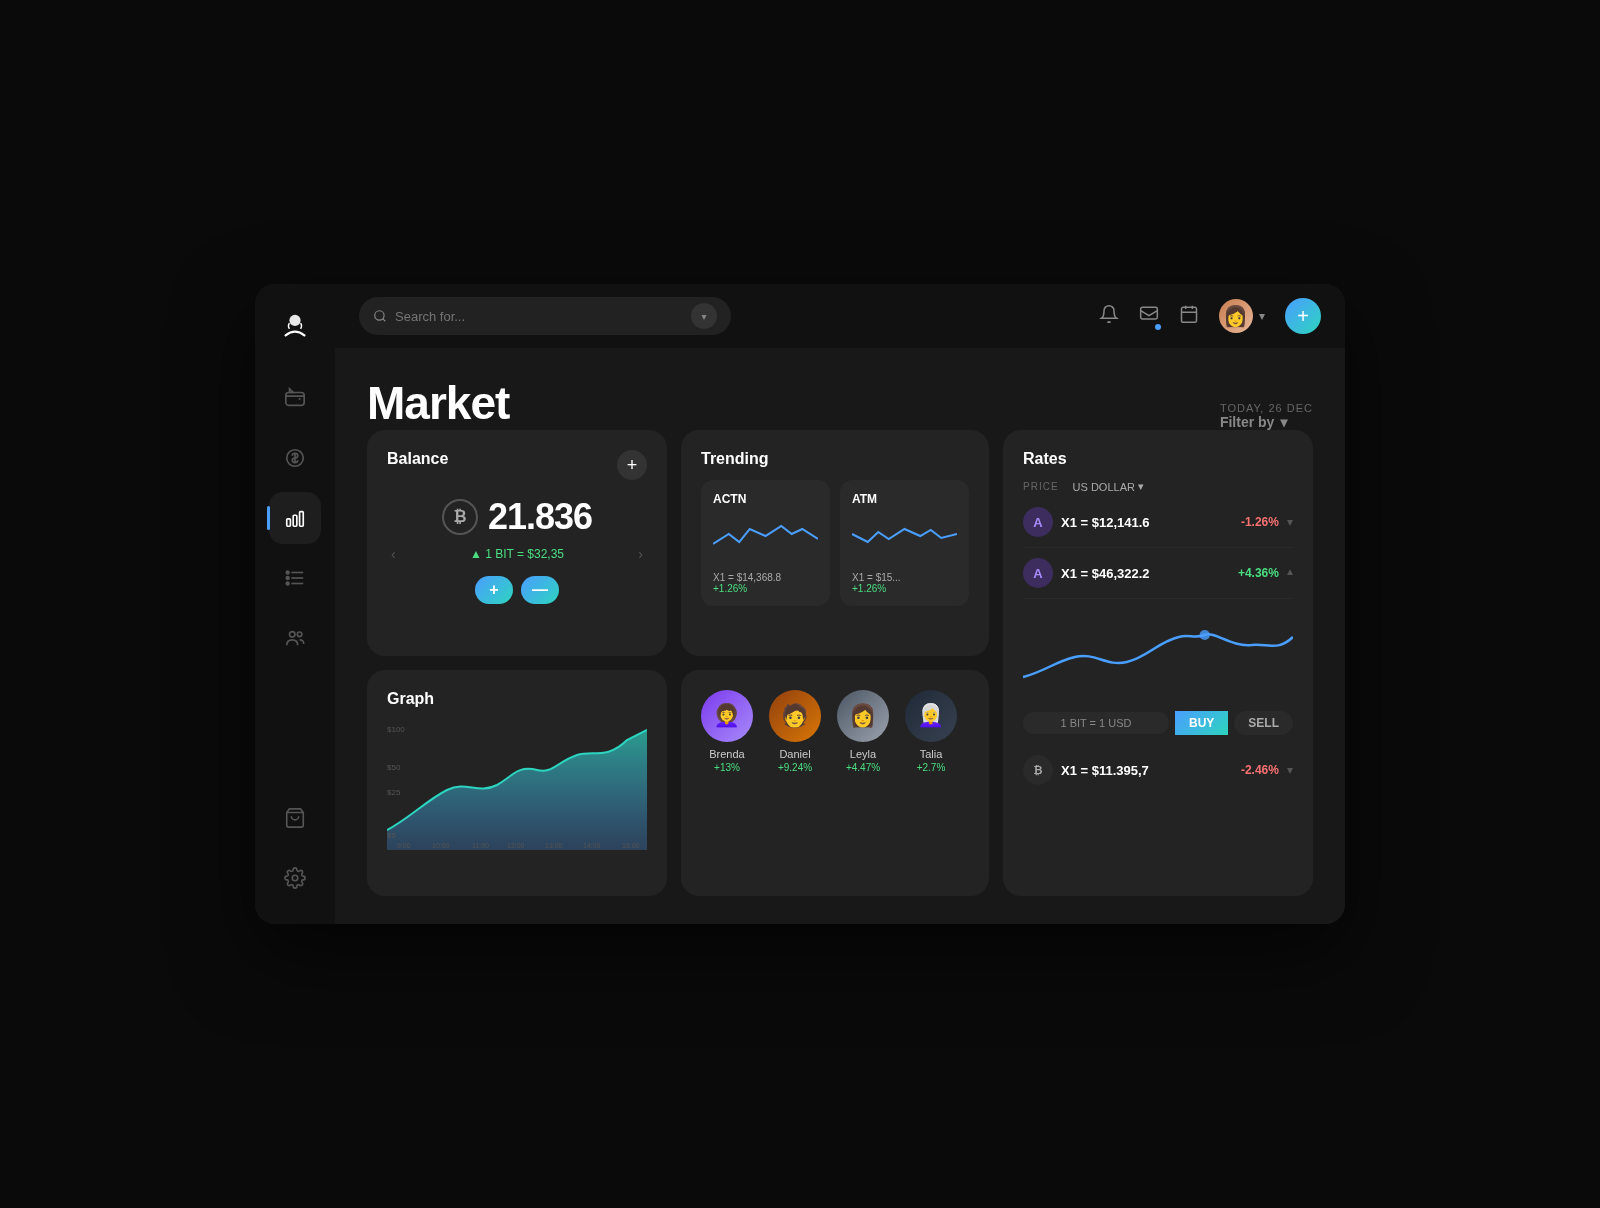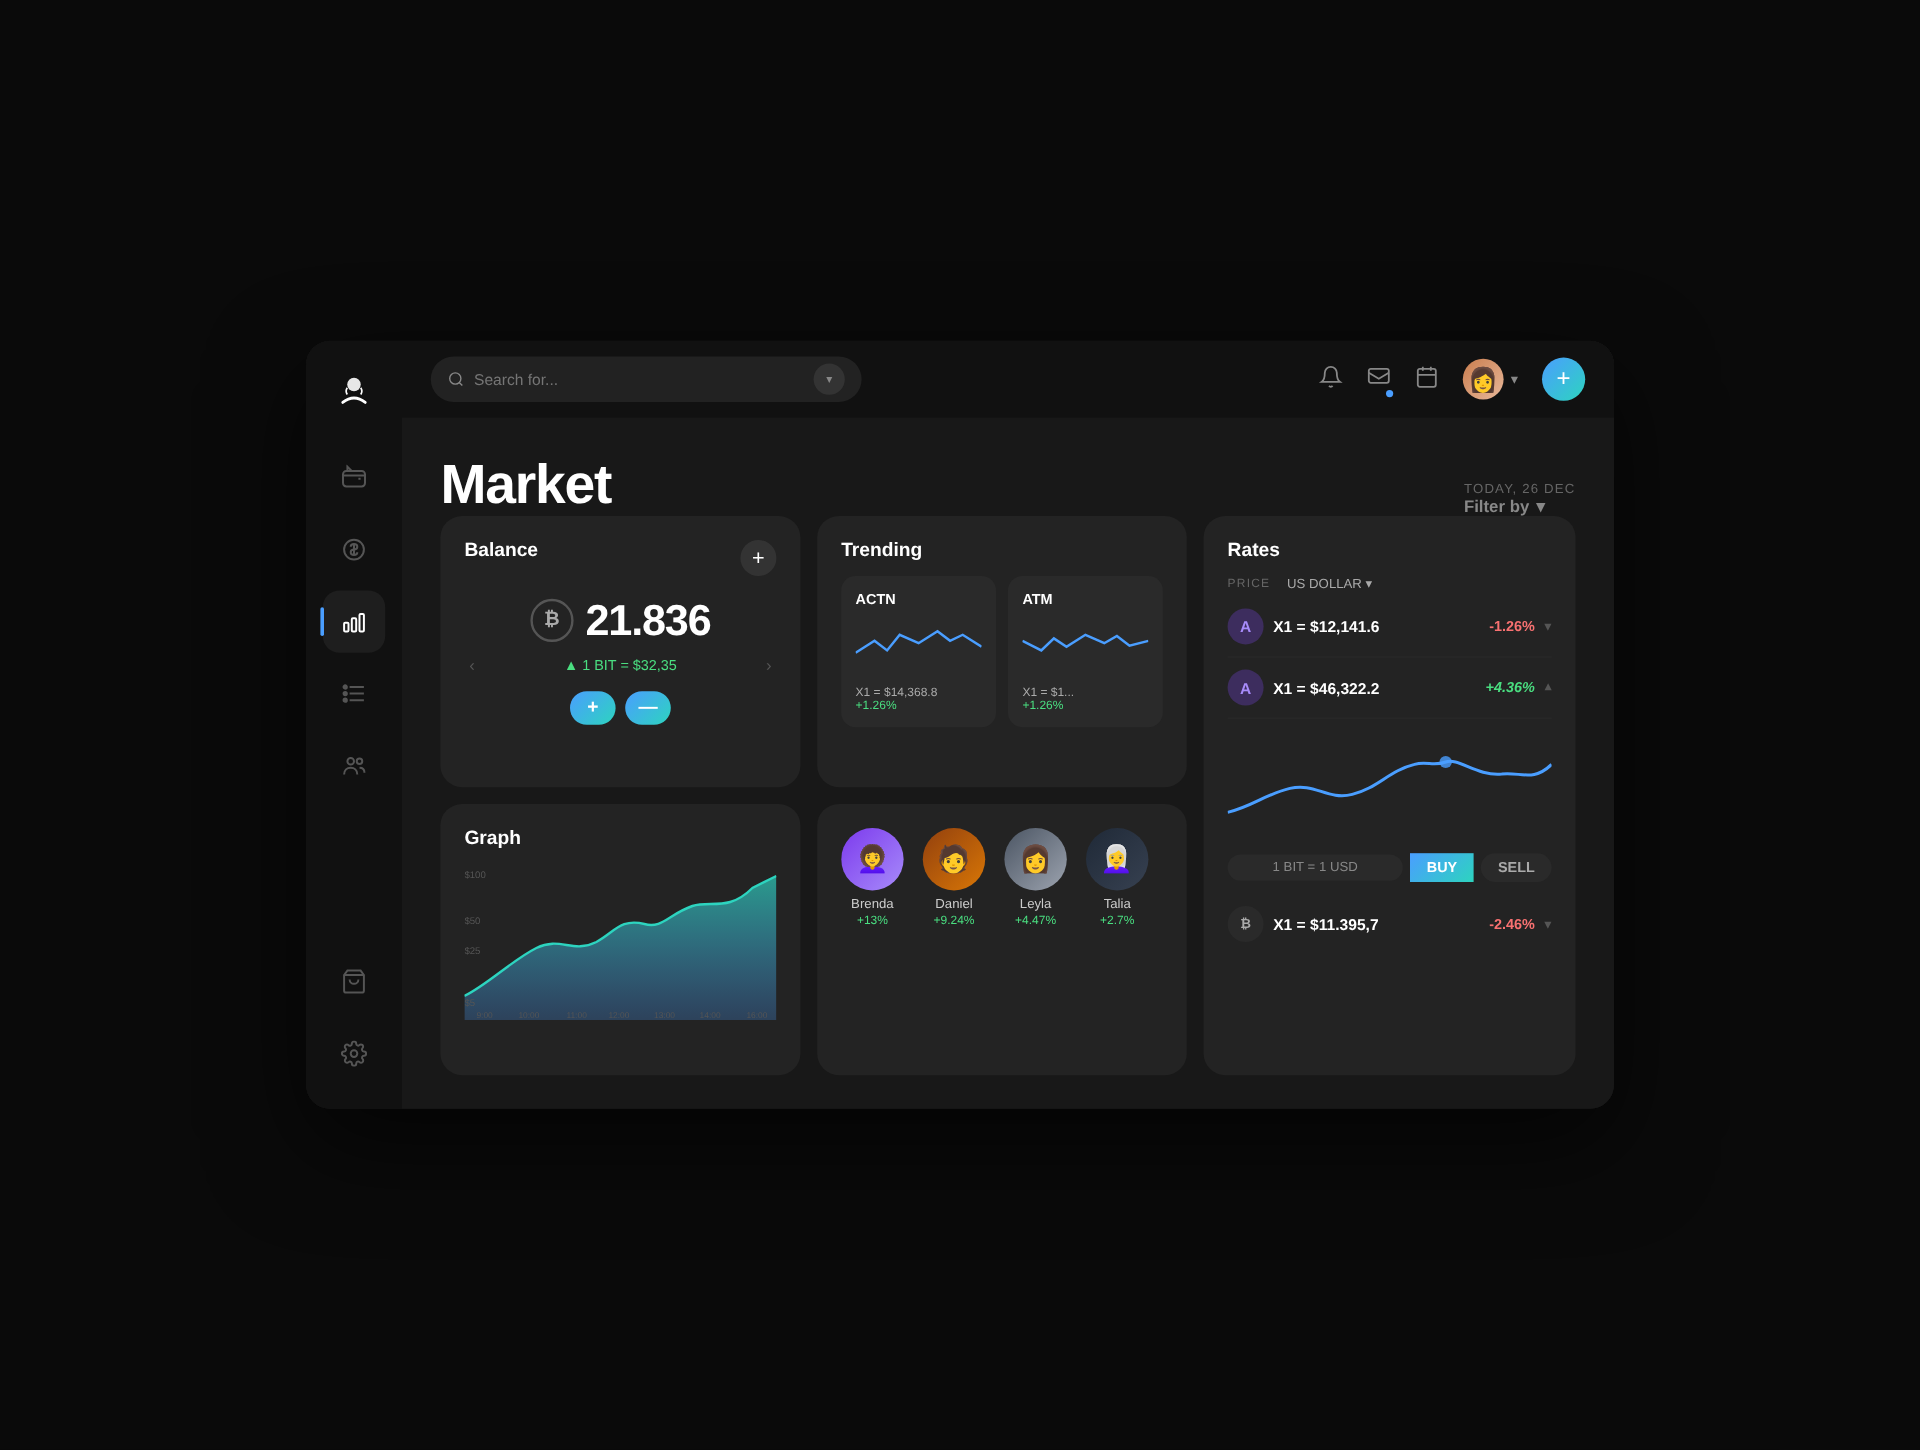--- a/index.html
+++ b/index.html
@@ -80,21 +80,21 @@
       overflow: hidden;
     }
 
     
     .topbar {
       height: 64px;
       background: #111111;
       display: flex;
       align-items: center;
       padding: 0 24px;
-      gap: 25px;
+      gap: 12px;
       flex-shrink: 0;
     }
     .search-bar {
       flex: 1;
       max-width: 380px;
       background: #222;
       border-radius: 24px;
       display: flex;
       align-items: center;
       padding: 0 14px;
@@ -462,21 +462,21 @@
       flex-shrink: 0;
     }
     .rate-icon.purple { background: #3d2d5e; color: #a78bfa; }
     .rate-info { flex: 1; }
     .rate-value {
       font-size: 13px;
       color: #fff;
       font-weight: 600;
     }
     .rate-change-neg { font-size: 12px; color: #f87171; font-weight: 600; }
-    .rate-change-pos { font-size: 12px; color: #4ade80; font-weight: 600; font-style: italic; }
+    .rate-change-pos { font-size: 12px; color: #4ade80; font-weight: 600; }
     .rate-chevron { color: #555; font-size: 12px; cursor: pointer; }
 
     .rates-chart {
       height: 90px;
       margin: 8px 0;
     }
     .rates-chart svg { width: 100%; height: 100%; }
 
     .buy-sell-row {
       display: flex;
@@ -694,21 +694,21 @@
               <div class="trending-change">+1.26%</div>
             </div>
 
             <div class="trending-item">
               <div class="trending-symbol">ATM</div>
               <div class="trending-chart">
                 <svg viewBox="0 0 100 50" preserveAspectRatio="none">
                   <polyline points="0,20 15,28 25,18 35,25 50,15 65,22 75,16 85,24 100,20" fill="none" stroke="#4a9eff" stroke-width="2"></polyline>
                 </svg>
               </div>
-              <div class="trending-price">X1 = $1...</div>
+              <div class="trending-price">X1 = $15...</div>
               <div class="trending-change">+1.26%</div>
             </div>
 
           </div>
         </div>
 
         <div class="card rates-card">
           <div class="card-title">Rates</div>
           <div class="rates-header">
             <div class="rates-label">PRICE</div>

